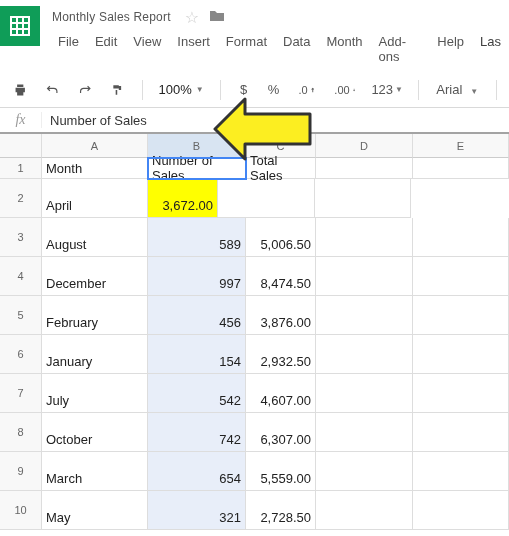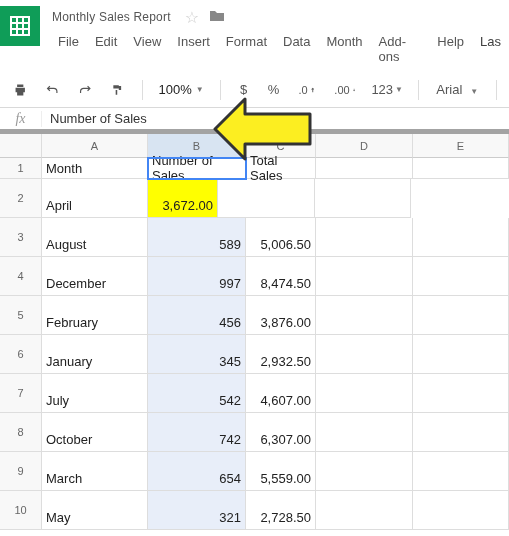--- a/index.html
+++ b/index.html
@@ -14,21 +14,21 @@
   .folder { margin-left: 10px; color: #888; }
   .menubar { display: flex; gap: 0; padding: 4px 0 6px 2px; font-size: 13px; color: #555; }
   .menubar span { padding: 2px 8px; cursor: pointer; }
   .menubar span.fade { color: #404040; }
   .toolbar { display: flex; align-items: center; padding: 6px 8px; border-bottom: 1px solid #d9d9d9; height: 36px; gap: 8px; justify-content: flex-end; }
   .tbbtn { padding: 4px 6px; color: #555; display: flex; align-items: center; justify-content: center; min-width: 22px; height: 24px; }
   .sep { width: 1px; height: 20px; background: #ddd; margin: 0 4px; }
   .zoom { display: flex; align-items: center; gap: 2px; padding: 0 4px; }
   .drop { font-size: 8px; color: #777; margin-left: 2px; }
   .font { padding: 0 6px; color: #555; }
-  .fxrow { display: flex; align-items: center; border-bottom: 5px solid #a3a3a3; height: 26px; }
+  .fxrow { display: flex; align-items: center; border-bottom: 2px solid #a3a3a3; height: 26px; }
   .fxlabel { width: 42px; text-align: center; font-style: italic; color: #999; font-family: serif; font-size: 14px; border-right: 1px solid #eee; }
   .fxval { padding-left: 8px; font-size: 13px; color: #333; }
   .grid { position: relative; }
   .colheads { display: flex; height: 24px; }
   .corner { width: 42px; background: #f8f8f8; border-right: 1px solid #ddd; border-bottom: 1px solid #ccc; }
   .colhead { background: #f8f8f8; border-right: 1px solid #ddd; border-bottom: 1px solid #ccc; text-align: center; line-height: 24px; font-size: 11px; color: #666; }
   .colhead.sel { background: #d8e4f2; }
   .cA { width: 106px; } .cB { width: 98px; } .cC { width: 70px; } .cD { width: 97px; } .cE { width: 96px; }
   .row { display: flex; }
   .rowhead { width: 42px; background: #f8f8f8; border-right: 1px solid #ddd; border-bottom: 1px solid #ddd; text-align: center; font-size: 11px; color: #666; display:flex; align-items:center; justify-content:center;}
@@ -179,21 +179,21 @@
         <div class="rowhead">5</div>
         <div class="cell cA left">February</div>
         <div class="cell cB right selcol">456</div>
         <div class="cell cC right">3,876.00</div>
         <div class="cell cD"></div>
         <div class="cell cE"></div>
       </div>
       <div class="row rN">
         <div class="rowhead">6</div>
         <div class="cell cA left">January</div>
-        <div class="cell cB right selcol">345</div>
+        <div class="cell cB right selcol">154</div>
         <div class="cell cC right">2,932.50</div>
         <div class="cell cD"></div>
         <div class="cell cE"></div>
       </div>
       <div class="row rN">
         <div class="rowhead">7</div>
         <div class="cell cA left">July</div>
         <div class="cell cB right selcol">542</div>
         <div class="cell cC right">4,607.00</div>
         <div class="cell cD"></div>

